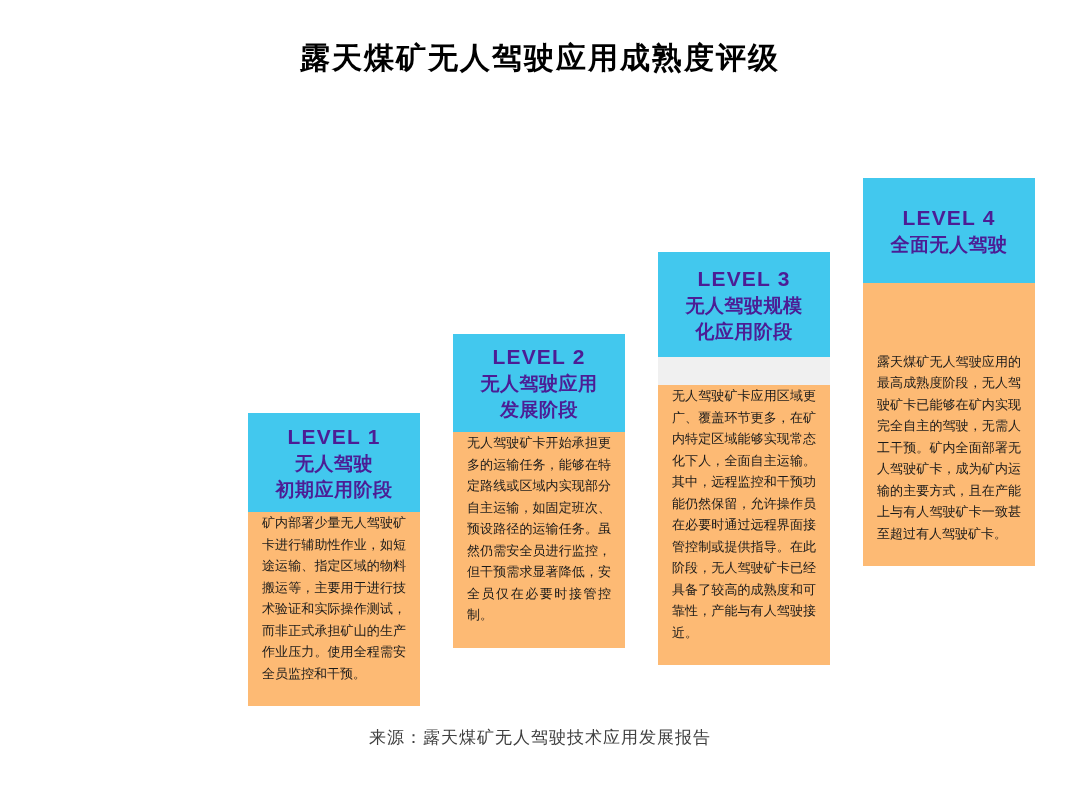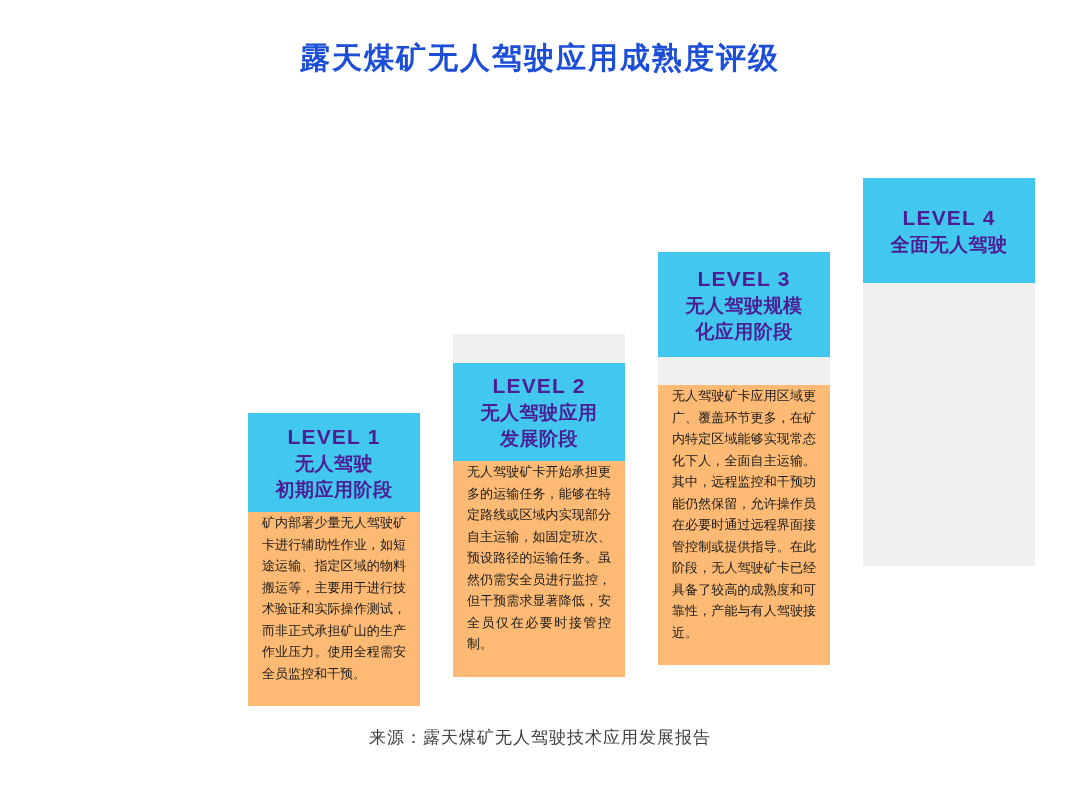--- a/index.html
+++ b/index.html
@@ -25,21 +25,21 @@
   
   .title {
     position: absolute;
     top: 38px;
     left: 0;
     width: 1080px;
     text-align: center;
     font-size: 30px;
     font-weight: bold;
     letter-spacing: 2px;
-    color: #1d4ed8;
+    color: #000000;
     white-space: nowrap;
   }
 
   
   .chart {
     position: absolute;
     left: 0;
     top: 0;
     width: 1080px;
     height: 700px;
@@ -103,21 +103,21 @@
 
   
   #col-0 { left: 43px;  top: 487px; }
   #col-1 { left: 248px; top: 413px; }
   #col-2 { left: 453px; top: 334px; }
   #col-3 { left: 658px; top: 252px; gap: 28px; }
   #col-4 { left: 863px; top: 178px; }
 
   #col-0 .level-head { height: 96px; }
   #col-1 .level-head { height: 99px; }
-  #col-2 .level-head { height: 98px; margin-top: 29px; }
+  #col-2 .level-head { height: 98px; }
   #col-3 .level-head { height: 105px; }
   #col-4 .level-head { height: 105px; }
 
   
   .source {
     position: absolute;
     left: 0;
     top: 726px;
     width: 1080px;
     text-align: center;
@@ -167,19 +167,22 @@
       <div class="level-body">
         <div class="level-desc">无人驾驶矿卡应用区域更广、覆盖环节更多，在矿内特定区域能够实现常态化下人，全面自主运输。其中，远程监控和干预功能仍然保留，允许操作员在必要时通过远程界面接管控制或提供指导。在此阶段，无人驾驶矿卡已经具备了较高的成熟度和可靠性，产能与有人驾驶接近。</div>
       </div>
     </div>
 
     <div class="level-col" id="col-4">
       <div class="level-head">
         <div class="level-name">LEVEL 4</div>
         <div class="level-subtitle">全面无人驾驶</div>
       </div>
+      <div class="level-body">
+        <div class="level-desc">露天煤矿无人驾驶应用的最高成熟度阶段，无人驾驶矿卡已能够在矿内实现完全自主的驾驶，无需人工干预。矿内全面部署无人驾驶矿卡，成为矿内运输的主要方式，且在产能上与有人驾驶矿卡一致甚至超过有人驾驶矿卡。</div>
+      </div>
     </div>
 
   </div>
 
   <div class="source">来源：露天煤矿无人驾驶技术应用发展报告</div>
 
 </div>
 
 </body></html>

